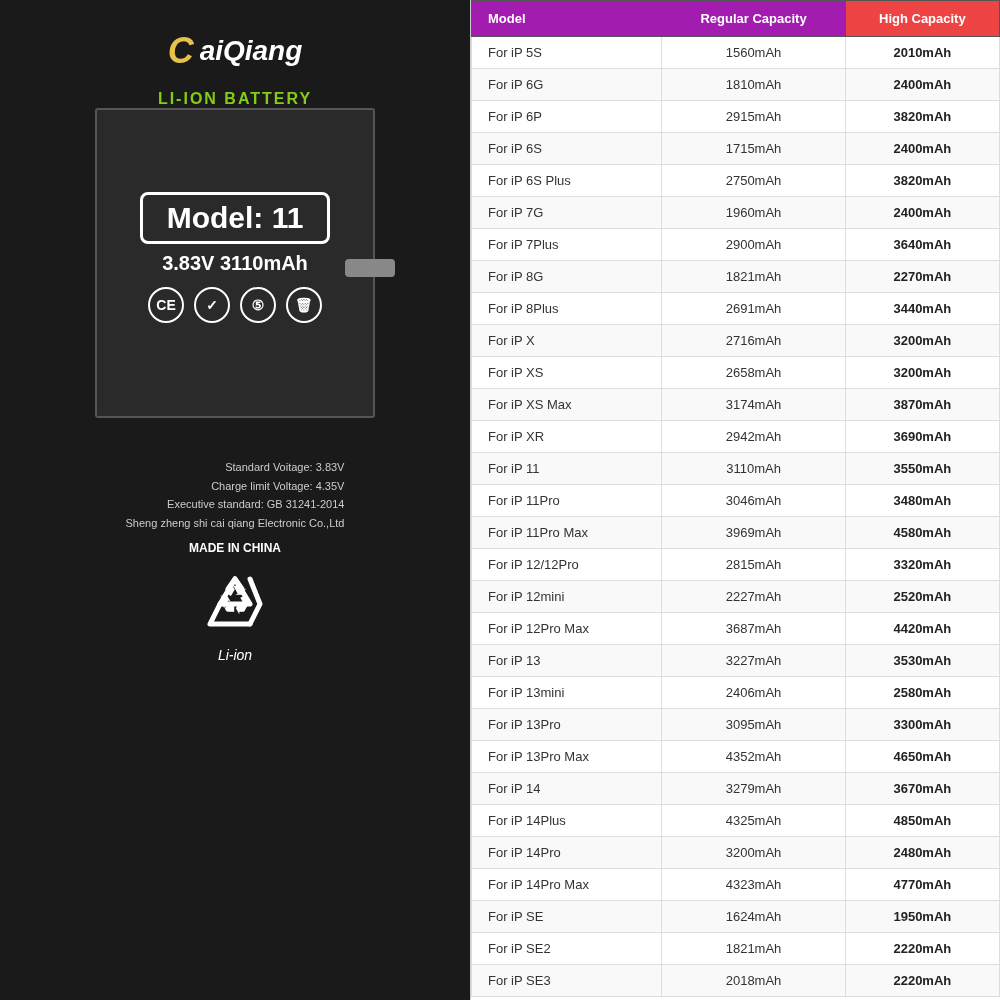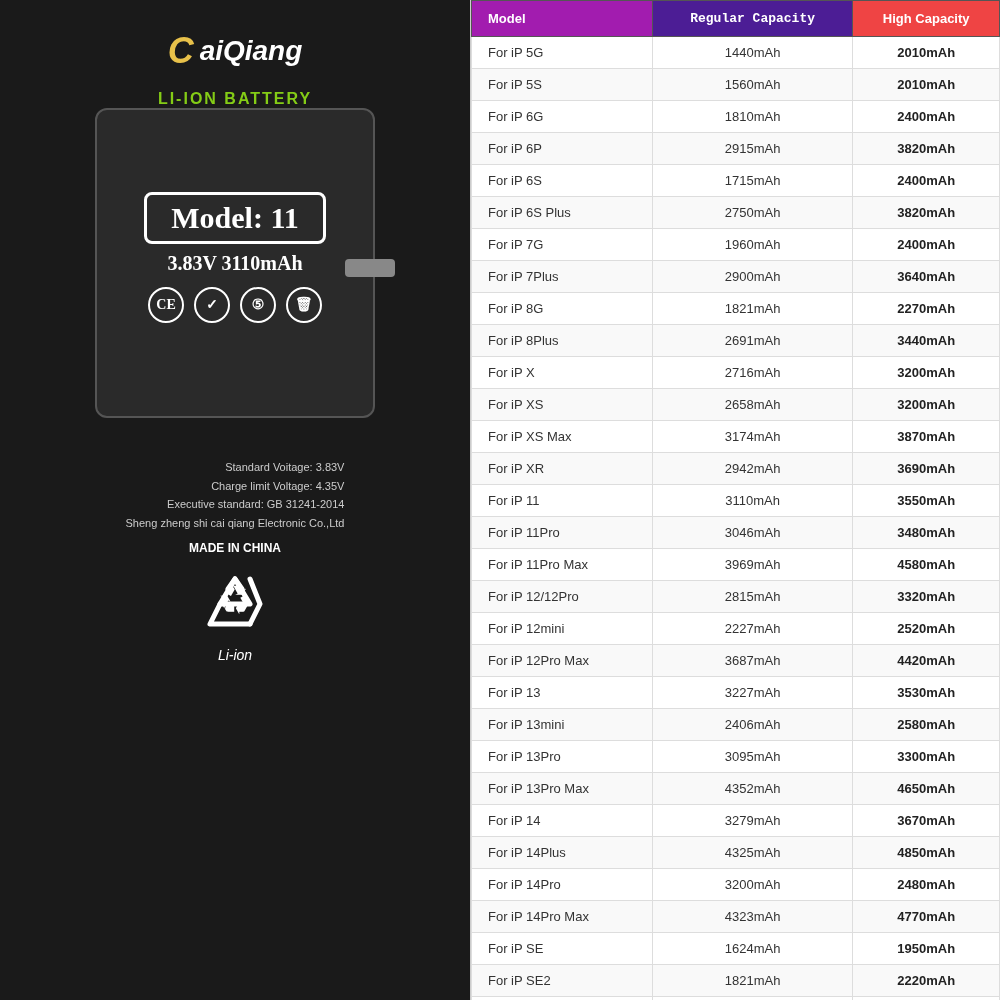--- a/index.html
+++ b/index.html
@@ -50,29 +50,28 @@
       width: 300px;
       height: 320px;
       position: relative;
       margin-bottom: 10px;
     }
     .battery-body {
       width: 280px;
       height: 310px;
       background: #2a2a2a;
       border: 2px solid #555;
-      border-radius: 12px;
+      border-radius: 3px;
       position: absolute;
       left: 10px;
       top: 0;
       display: flex;
       flex-direction: column;
       align-items: center;
       justify-content: center;
-      font-family: Liberation Serif, serif;
     }
     .battery-connector {
       width: 50px;
       height: 18px;
       background: #888;
       border-radius: 4px;
       position: absolute;
       right: -10px;
       top: 50%;
       transform: translateY(-50%);
@@ -166,22 +165,21 @@
       position: sticky;
       top: 0;
       z-index: 10;
     }
     thead tr th:first-child {
       background: #a21caf;
       text-align: left;
       padding-left: 16px;
     }
     thead tr th:nth-child(2) {
-      background: #4c1d95;
-      font-family: Liberation Mono, monospace;
+      background: #a21caf;
     }
     thead tr th:nth-child(3) {
       background: #ef4444;
     }
     tbody tr td {
       padding: 8px 10px;
       border: 1px solid #ddd;
       text-align: center;
       color: #333;
     }
@@ -260,25 +258,20 @@
 <div id="right-panel">
   <table>
     <thead>
       <tr>
         <th>Model</th>
         <th>Regular Capacity</th>
         <th>High Capacity</th>
       </tr>
     </thead>
     <tbody id="table-body">
-    <tr>
-          <td>For iP 5G</td>
-          <td>1440mAh</td>
-          <td>2010mAh</td>
-        </tr>
         <tr>
           <td>For iP 5S</td>
           <td>1560mAh</td>
           <td>2010mAh</td>
         </tr>
         <tr>
           <td>For iP 6G</td>
           <td>1810mAh</td>
           <td>2400mAh</td>
         </tr>

